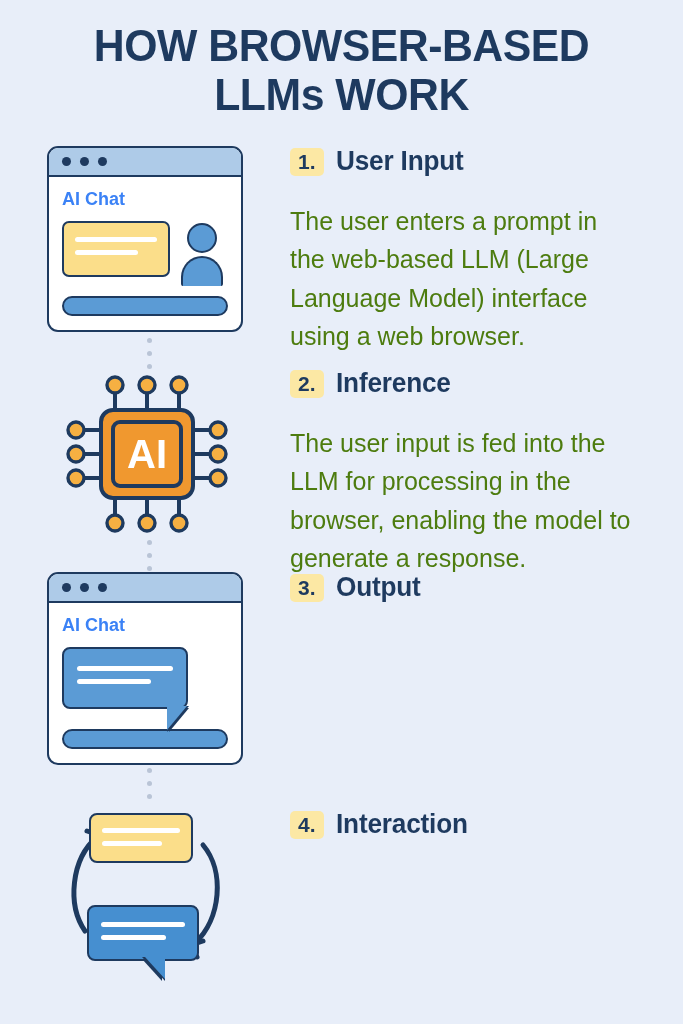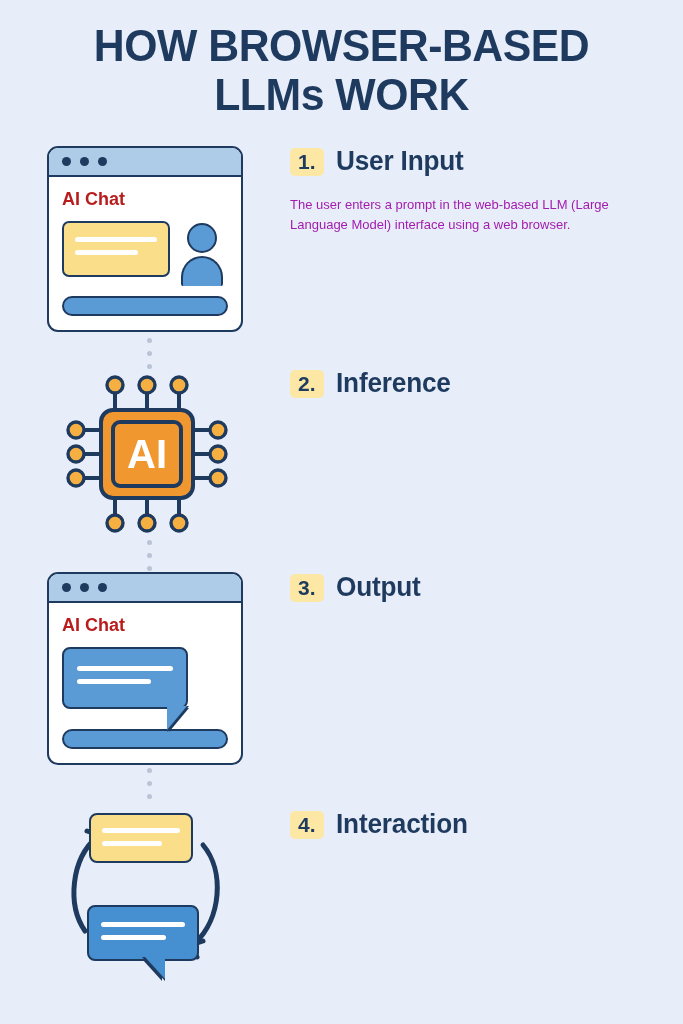--- a/index.html
+++ b/index.html
@@ -65,23 +65,23 @@
   }
   .head-title {
     color: #1e3a5f;
     font-size: 27px;
     font-weight: bold;
     letter-spacing: -0.2px;
     transform: scaleX(0.97);
     transform-origin: left center;
   }
   .body-text {
-    margin-top: 18px;
-    color: #a21caf;
-    font-size: 13px;
+    margin-top: 25px;
+    color: #4d7c0f;
+    font-size: 25px;
     line-height: 1.53;
     max-width: 345px;
   }
 
   
   .connector {
     position: absolute;
     left: 145px;
     width: 8px;
     display: flex;
@@ -109,21 +109,21 @@
     background: #aecbe8;
     border-bottom: 2.6px solid #1e3a5f;
     display: flex;
     align-items: center;
     gap: 9px;
     padding-left: 13px;
   }
   .dot { width: 9px; height: 9px; border-radius: 50%; background: #1e3a5f; }
   .browser-body { padding: 12px 13px 14px 13px; position: relative; }
   .ai-chat-label {
-    color: #b91c1c;
+    color: #3b82f6;
     font-weight: bold;
     font-size: 18px;
     margin-bottom: 11px;
   }
   .row { display: flex; align-items: flex-start; gap: 9px; }
   .bubble-yellow {
     width: 108px; height: 56px;
     background: #fbde8a;
     border: 2.6px solid #1e3a5f;
     border-radius: 7px;
@@ -289,20 +289,21 @@
             </g>
             <text x="100" y="100" text-anchor="middle" fill="#ffffff" font-family="Liberation Sans, sans-serif" font-size="40" font-weight="bold">AI</text>
           </svg>
         </div>
       </div>
       <div class="text-col">
         <div class="step-head">
           <span class="badge">2.</span>
           <span class="head-title">Inference</span>
         </div>
+        <p class="body-text">The user input is fed into the LLM for processing in the browser, enabling the model to generate a response.</p>
       </div>
       <div class="connector" style="top:172px;">
         <i></i>
         <i></i>
         <i></i>
       </div>
     </div>
 
     <div class="step" style="height:205px;">
       <div class="art-col">

